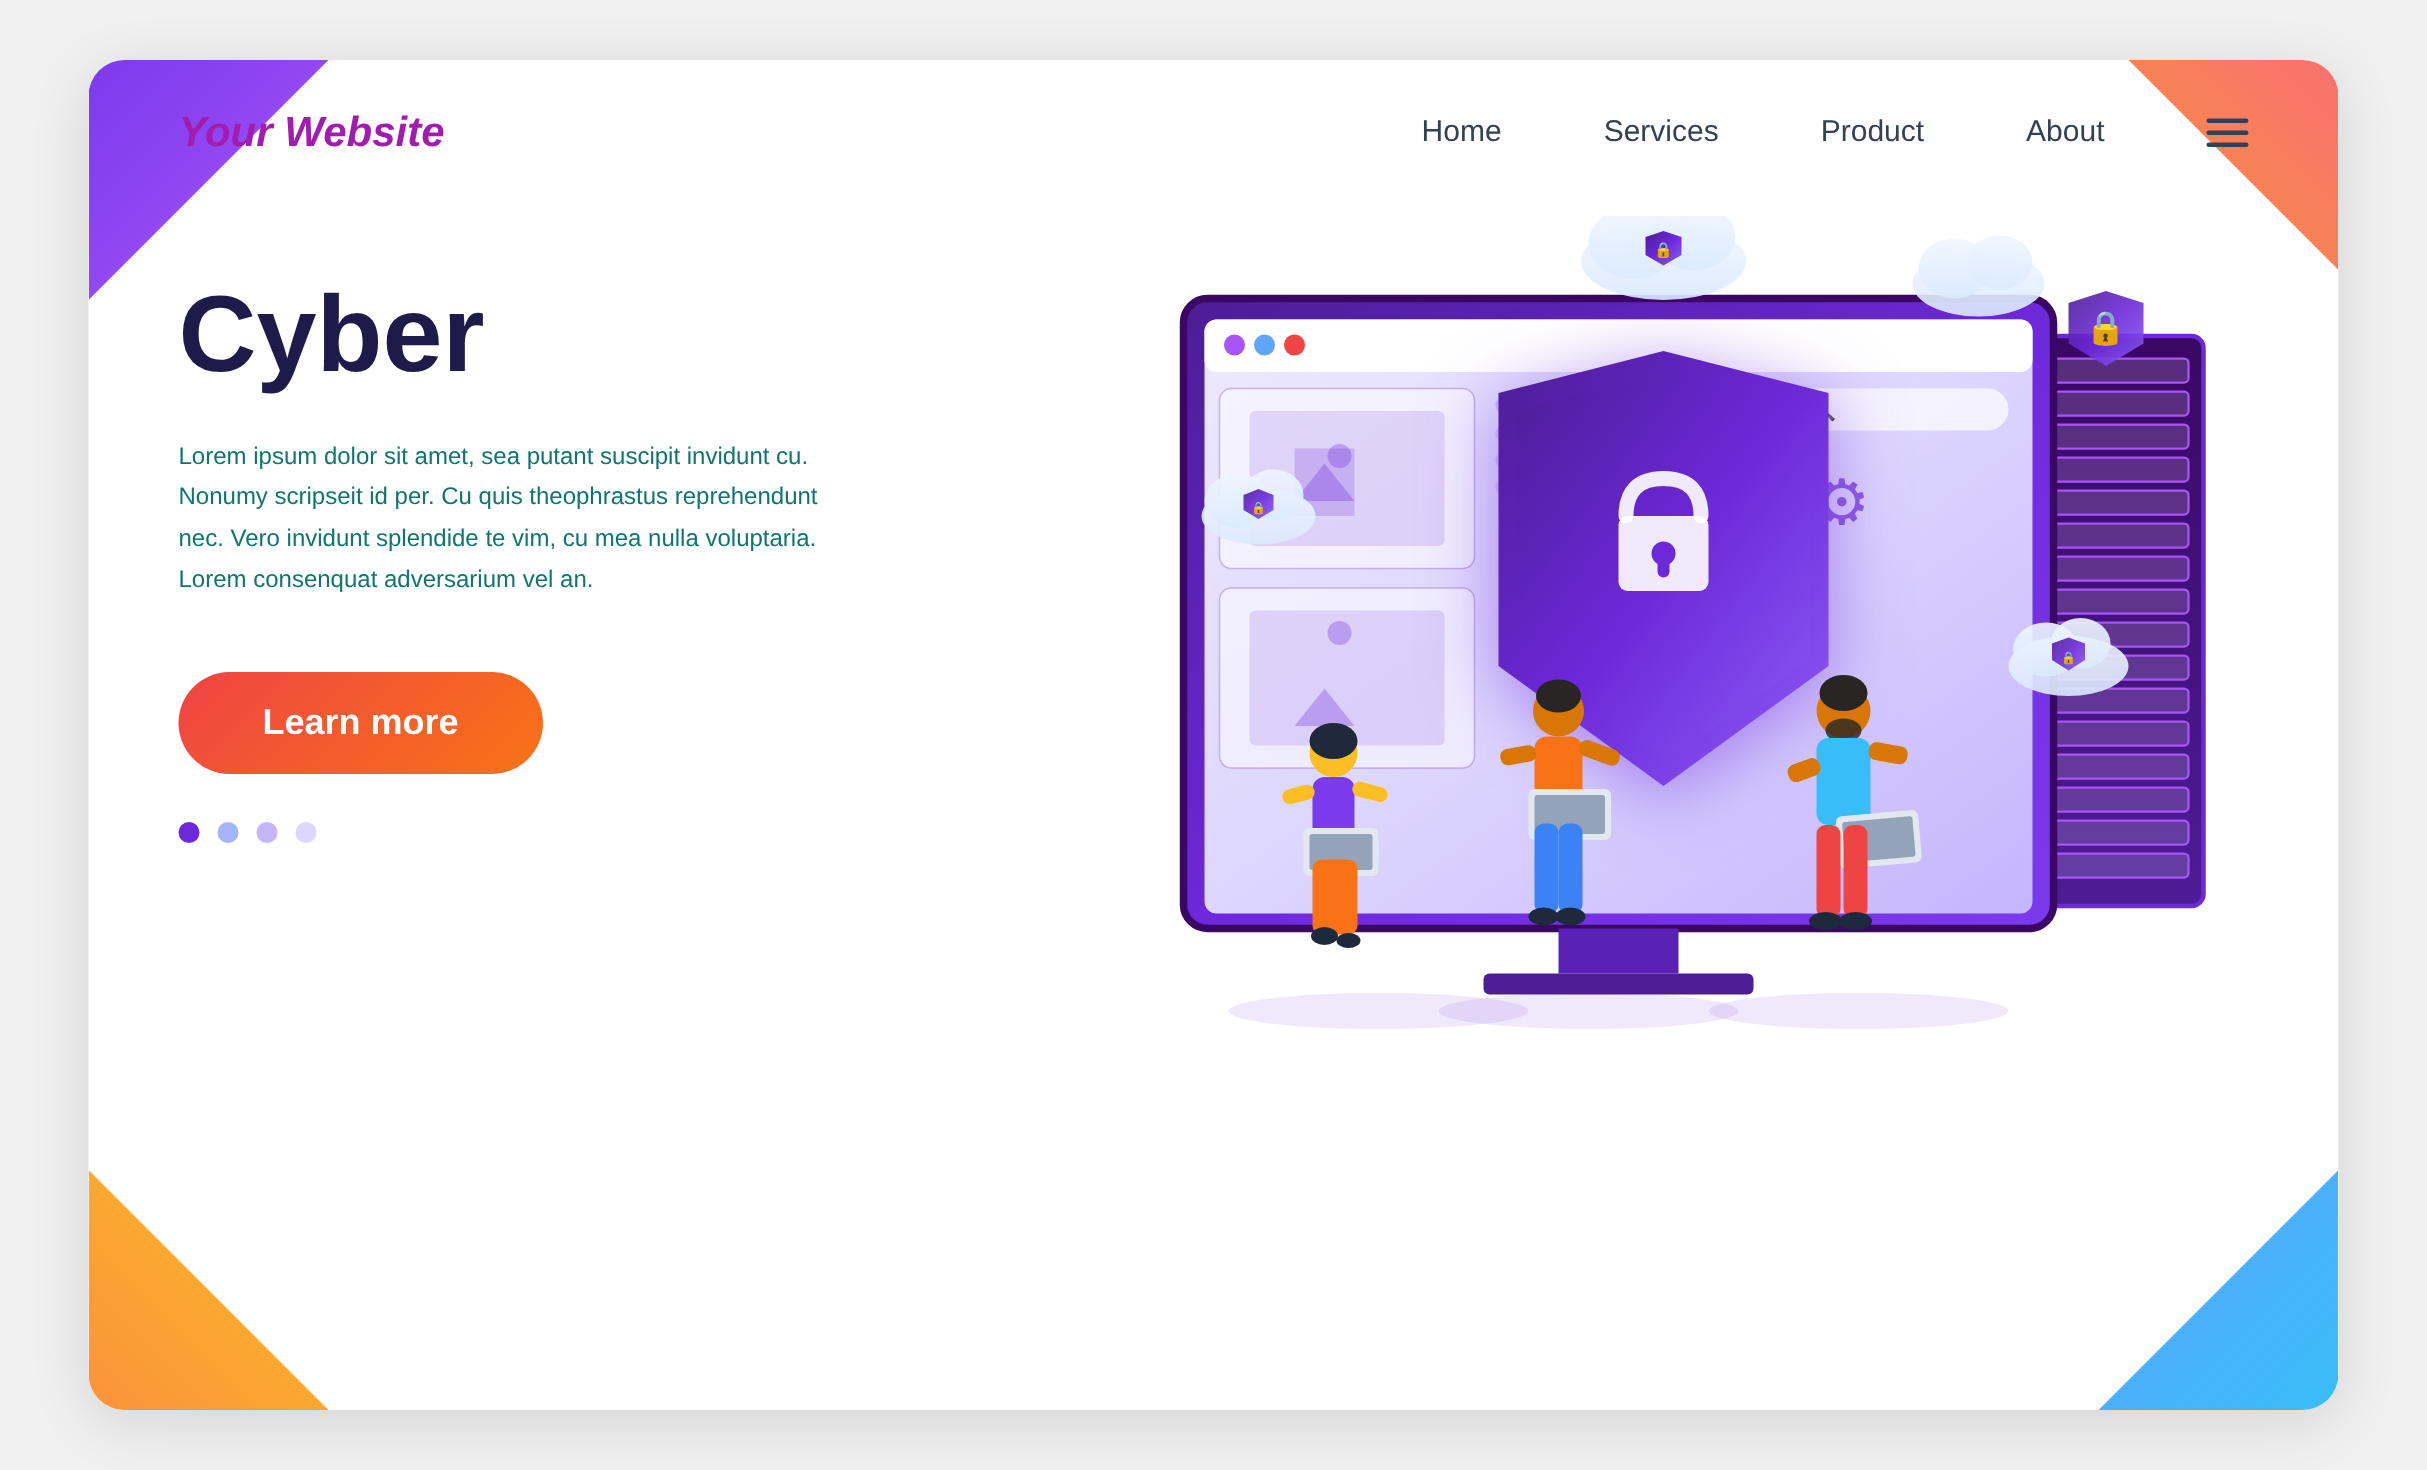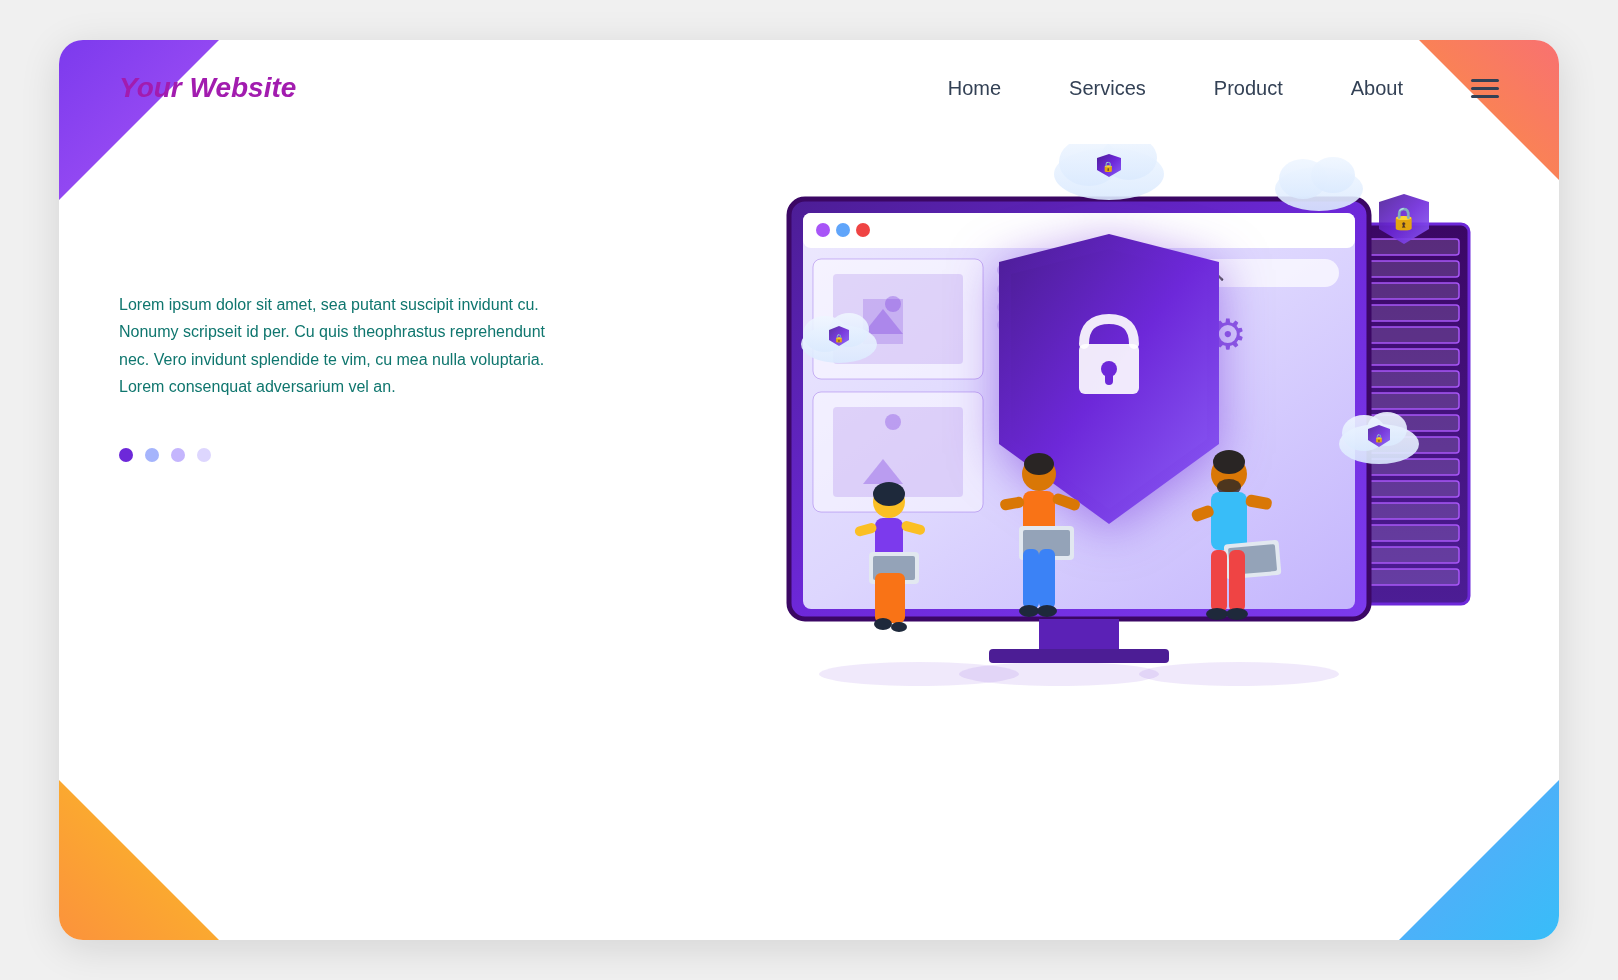--- a/index.html
+++ b/index.html
@@ -191,23 +191,24 @@
         <span></span>
         <span></span>
       </div>
     </nav>
   </header>
 
   <div class="main-content">
 
     <div class="left-side">
       <h1 class="hero-title">
-        <br>
+        <span>Cyber</span><br>
       </h1>
       <p class="hero-desc">Lorem ipsum dolor sit amet, sea putant suscipit invidunt cu. Nonumy scripseit id per. Cu quis theophrastus reprehendunt nec. Vero invidunt splendide te vim, cu mea nulla voluptaria. Lorem consenquat adversarium vel an.</p>
+      <button class="learn-more-btn">Learn more</button>
       <div class="dots-row">
         <div class="dot dot-active"></div>
         <div class="dot dot-1"></div>
         <div class="dot dot-2"></div>
         <div class="dot dot-3"></div>
       </div>
     </div>
 
     <div class="right-side">
       <svg width="760" height="680" viewBox="0 0 760 680">

